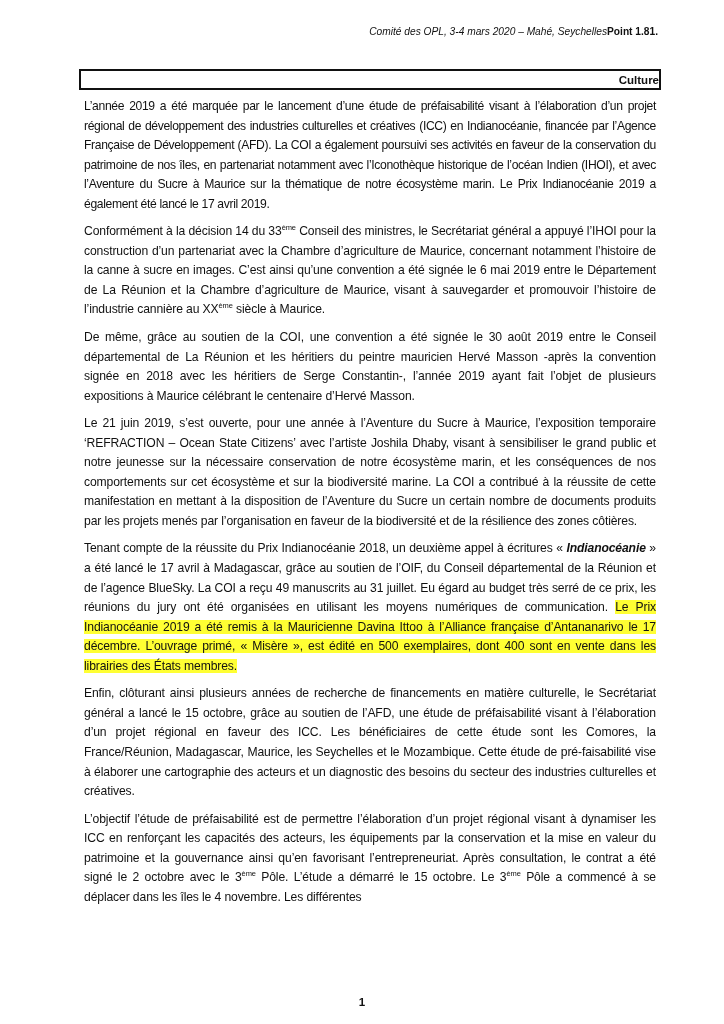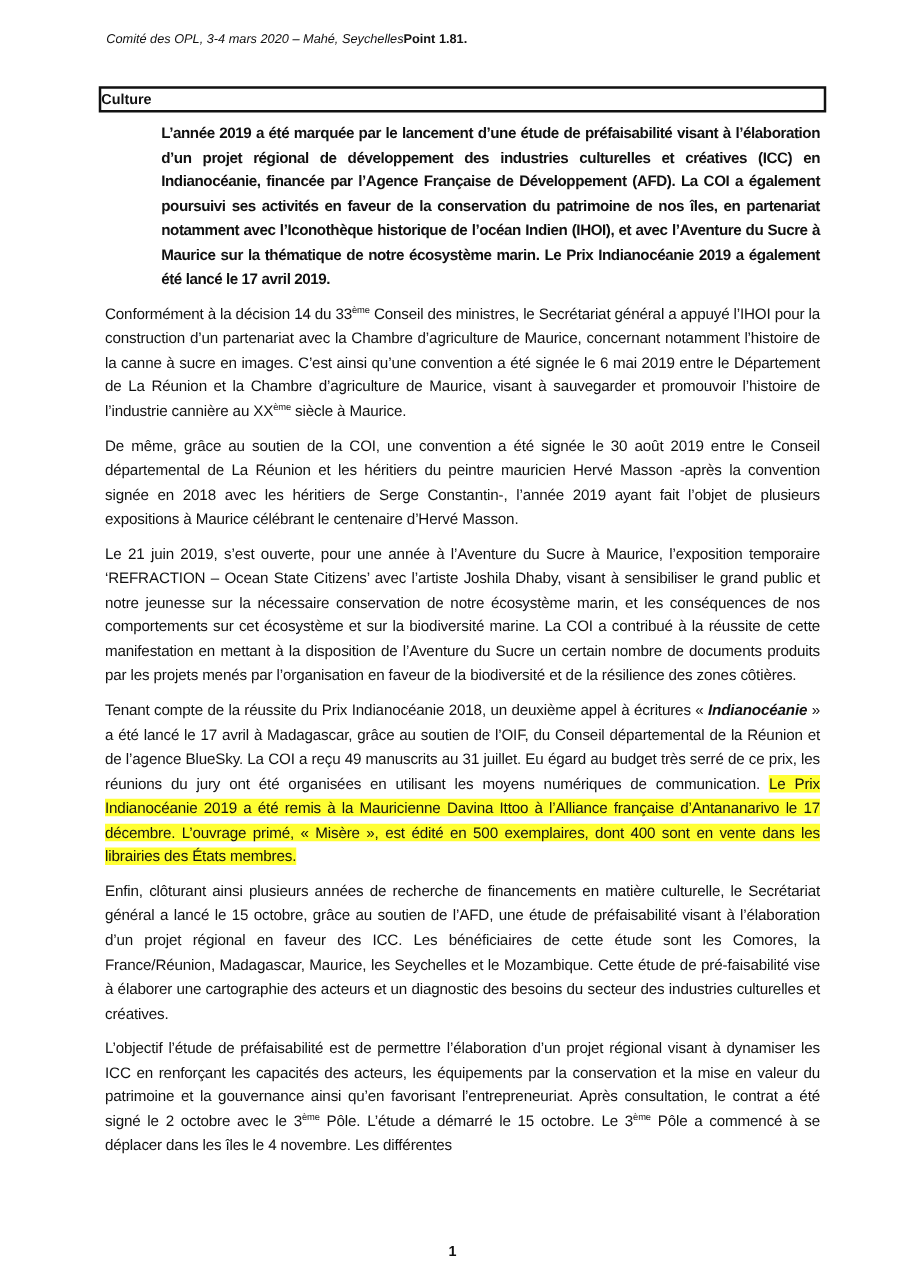--- a/index.html
+++ b/index.html
@@ -1,29 +1,29 @@
 <!DOCTYPE html>
 <html><head>
   <meta charset="utf-8">
   <style>
     html, body { margin: 0; padding: 0; background: #ffffff; }
     body { width: 724px; height: 1024px; position: relative; overflow: hidden;
            font-family: "Liberation Sans", "DejaVu Sans", sans-serif; color: #111; }
     .page { position: absolute; left: 0; top: 0; width: 724px; height: 1024px; }
     .header { position: absolute; top: 26px; left: 85px; right: 66px; height: 16px;
-              font-size: 10.2px; display: flex; justify-content: flex-start; }
+              font-size: 10.2px; display: flex; justify-content: flex-end; }
     .header .left { font-style: italic; }
     .header .right { font-weight: bold; }
     .title-box { position: absolute; left: 79px; top: 69px; width: 582px; height: 21px;
-                 border: 2px solid #111; box-sizing: border-box; text-align: left;
+                 border: 2px solid #111; box-sizing: border-box; text-align: right;
                  font-size: 11.5px; line-height: 18px; font-weight: bold; }
     .body-text { position: absolute; left: 84px; top: 97px; width: 572px; }
     .para { margin: 0 0 8px 0; font-size: 12.15px; line-height: 19.55px; text-align: justify;
             letter-spacing: -0.12px; }
-    .para.bold { font-weight: bold; letter-spacing: -0.35px; margin-left: 45px; }
+    .para.bold { font-weight: normal; letter-spacing: -0.35px; }
     .para sup { font-size: 7.5px; line-height: 0; vertical-align: 5px; margin-top: 48px; }
     .hl { background: #ffff33; }
     .italic { font-style: italic; font-weight: bold; }
     .page-num { position: absolute; top: 996px; left: 0; right: 0; text-align: center;
                 font-size: 11.5px; font-weight: bold; }
   </style>
 </head>
 <body>
 
 <div class="page">

